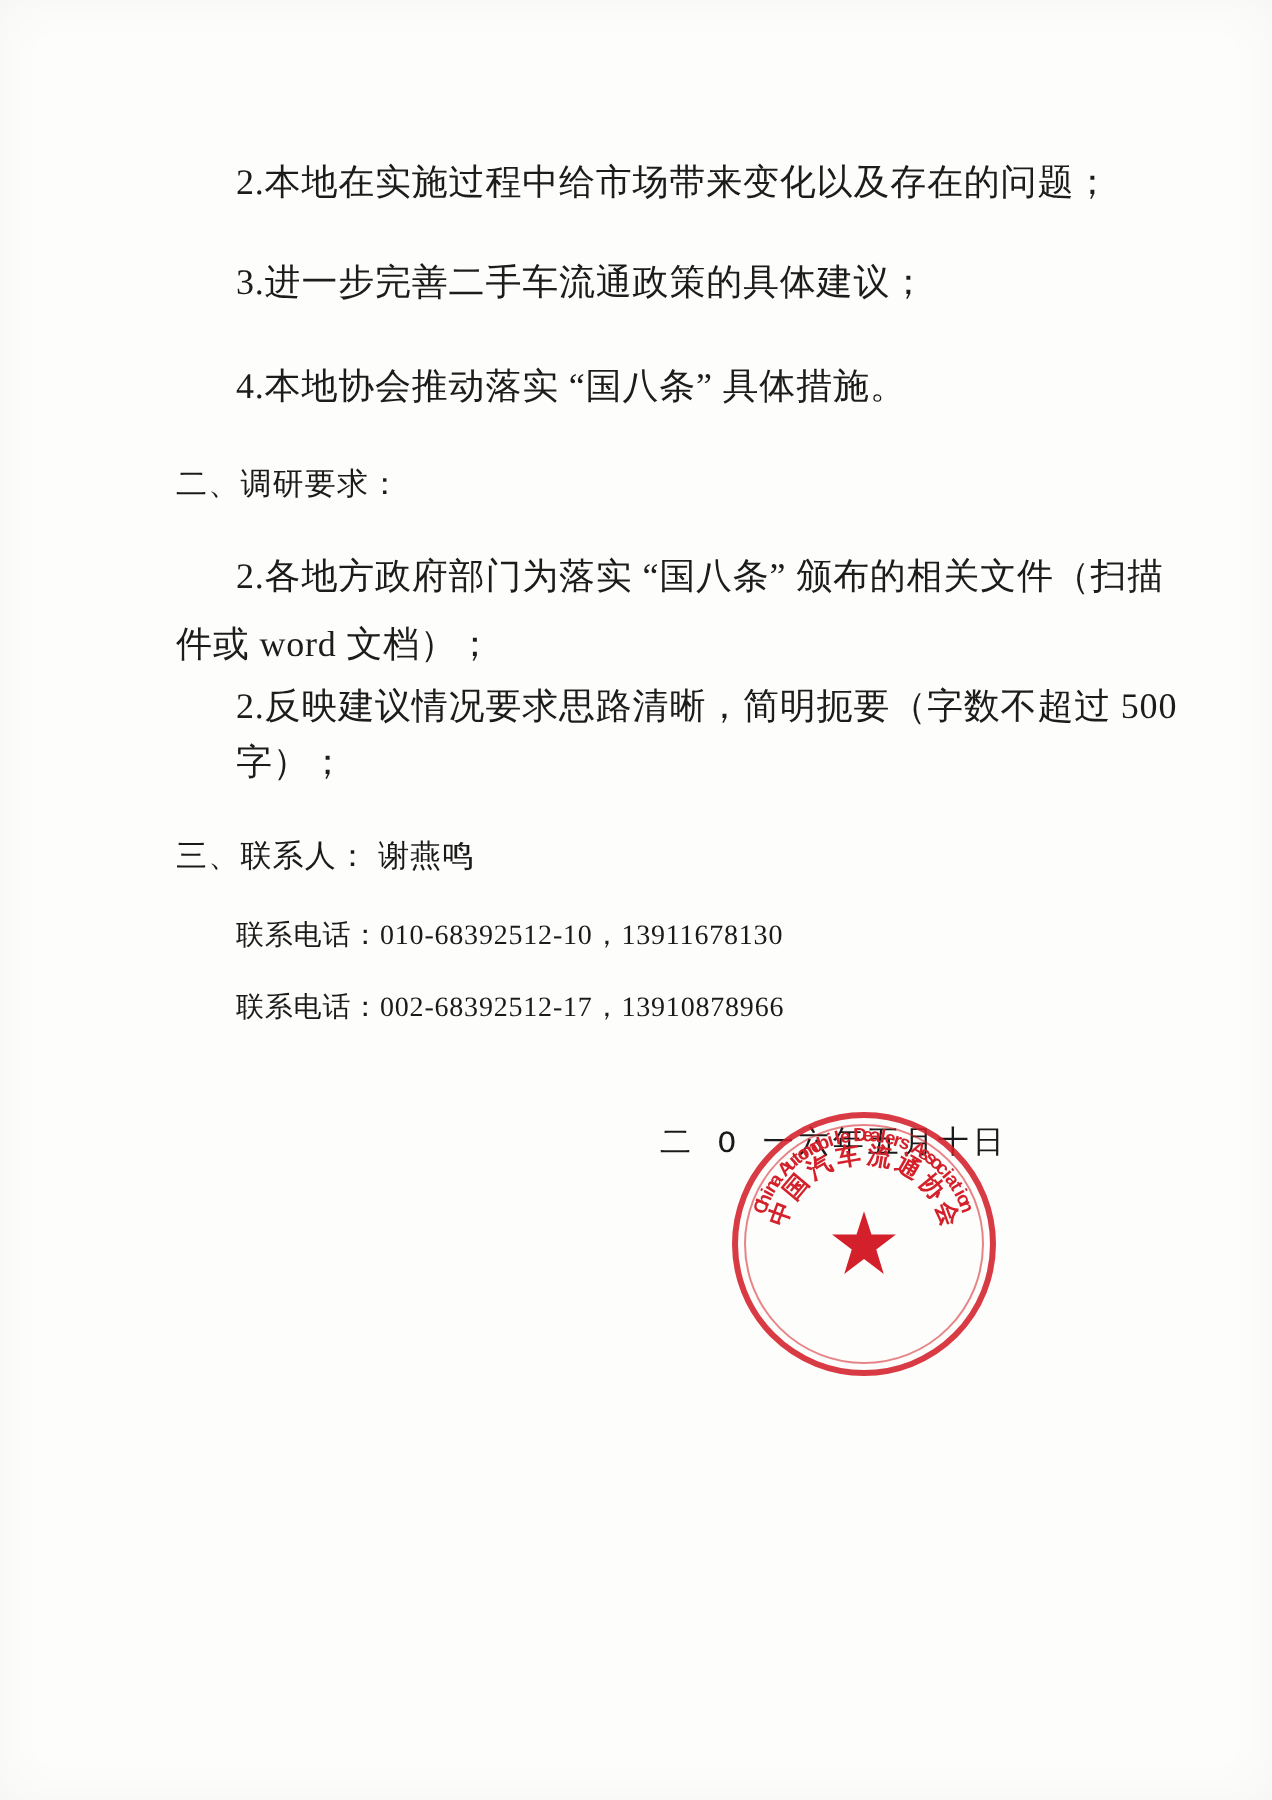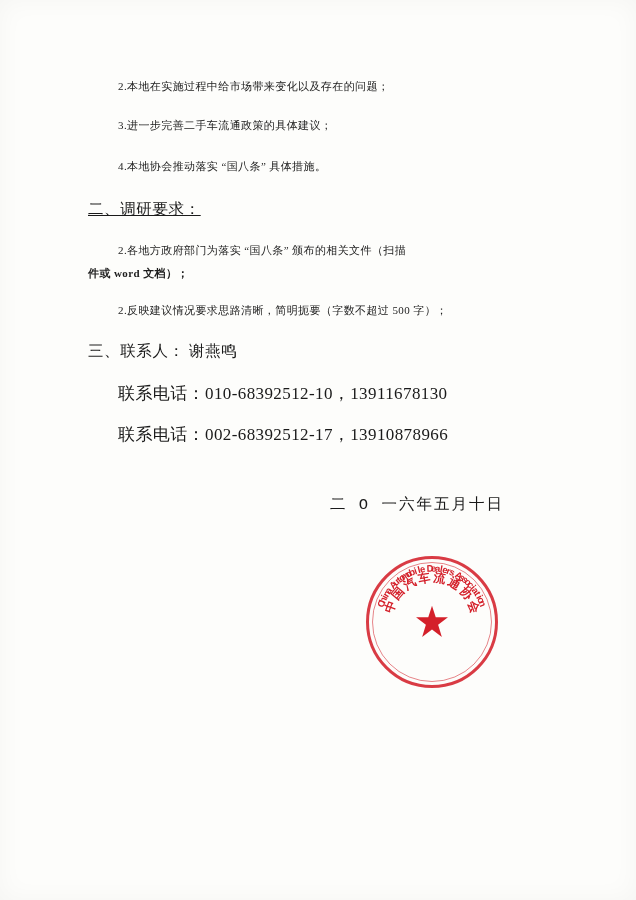--- a/index.html
+++ b/index.html
@@ -26,40 +26,40 @@
   .doc-body {
     position: absolute;
     left: 0;
     top: 0;
     width: 636px;
     padding: 0;
   }
 
   .para {
     position: relative;
-    font-size: 11px;
+    font-size: 18px;
     line-height: 1.55;
     letter-spacing: 0.4px;
     color: #1c1c1c;
     white-space: pre-wrap;
   }
 
   
   .ind-2 { margin-left: 118px; }
   .ind-1 { margin-left: 88px; }
 
   .section-head {
     margin-left: 88px;
     font-size: 15.5px;
     letter-spacing: 0.6px;
   }
 
   .contact-line {
     margin-left: 118px;
-    font-size: 17px;
+    font-size: 14px;
     letter-spacing: 0.4px;
   }
 
   .attachment {
     margin-left: 118px;
     font-size: 15.5px;
     letter-spacing: 0.4px;
   }
 
   .date-line {
@@ -129,25 +129,25 @@
 </head>
 <body>
 
 <div class="page">
   <div class="doc-body">
 
     <div class="para ind-2" style="margin-top:78px;">2.本地在实施过程中给市场带来变化以及存在的问题；</div>
     <div class="para ind-2" style="margin-top:22px;">3.进一步完善二手车流通政策的具体建议；</div>
     <div class="para ind-2" style="margin-top:24px;">4.本地协会推动落实 “国八条” 具体措施。</div>
 
-    <div class="section-head" style="margin-top:24px;text-decoration:underline;">二、调研要求：</div>
+    <div class="section-head" style="margin-top:24px;">二、调研要求：</div>
 
     <div class="para ind-2" style="margin-top:22px;">2.各地方政府部门为落实 “国八条” 颁布的相关文件（扫描</div>
-    <div class="para ind-1" style="margin-top:6px;font-weight:bold;">件或 word 文档）；</div>
-    <div class="para ind-2" style="margin-top:20px;">2.反映建议情况要求思路清晰，简明扼要（字数不超过 500 字）；</div>
+    <div class="para ind-1" style="margin-top:6px;">件或 word 文档）；</div>
+    <div class="para ind-2" style="margin-top:4px;">2.反映建议情况要求思路清晰，简明扼要（字数不超过 500 字）；</div>
 
     <div class="section-head" style="margin-top:22px;">三、联系人： 谢燕鸣</div>
 
     <div class="contact-line" style="margin-top:20px;">联系电话：010-68392512-10，13911678130</div>
     <div class="contact-line" style="margin-top:18px;">联系电话：002-68392512-17，13910878966</div>
 
 
     <div class="date-line" style="margin-top:48px;font-family:Liberation Mono, monospace;">二 O 一六年五月十日</div>
   </div>
 

